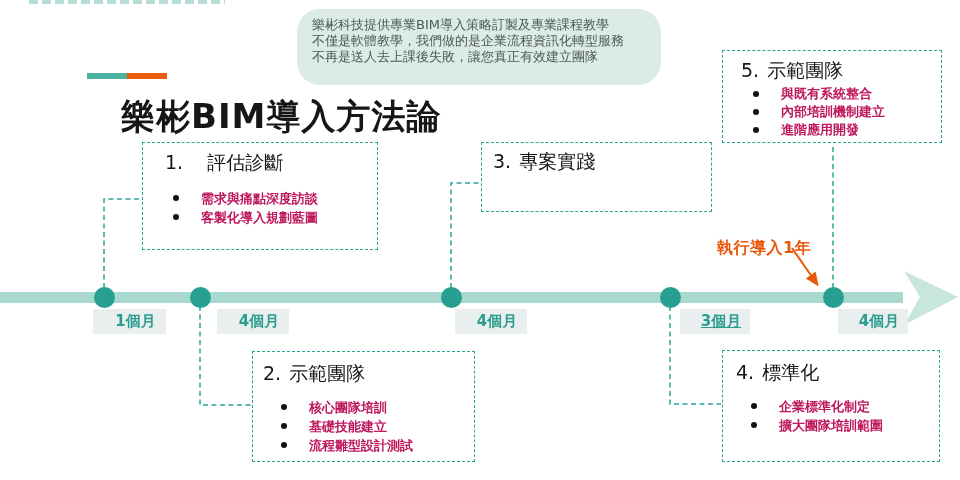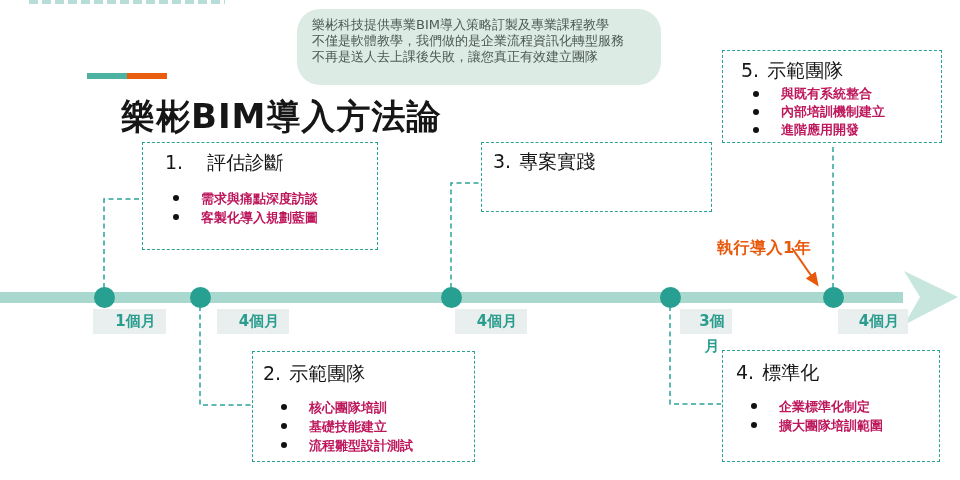--- a/index.html
+++ b/index.html
@@ -96,21 +96,21 @@
 
   <div class="dot" style="left:93.5px;top:286.5px;"></div>
   <div class="dot" style="left:189.5px;top:286.5px;"></div>
   <div class="dot" style="left:440.5px;top:286.5px;"></div>
   <div class="dot" style="left:659.5px;top:286.5px;"></div>
   <div class="dot" style="left:822.5px;top:286.5px;"></div>
 
   <div class="dur" style="left:93px;width:73px;">1個月</div>
   <div class="dur" style="left:217px;width:72px;">4個月</div>
   <div class="dur" style="left:455px;width:72px;">4個月</div>
-  <div class="dur" style="left:680px;width:52px;">3個月</div>
+  <div class="dur" style="left:680px;width:70px;text-decoration:underline;">3個月</div>
   <div class="dur" style="left:838px;width:70px;">4個月</div>
 
   <div class="stage-box b1" style="left:142px;top:142px;width:236px;height:108px;">
     <div class="stage-title">
       <span class="num">1.</span>
       <span>評估診斷</span>
     </div>
     <ul class="stage-bullets">
       <li>
           <span class="bdot"></span>

